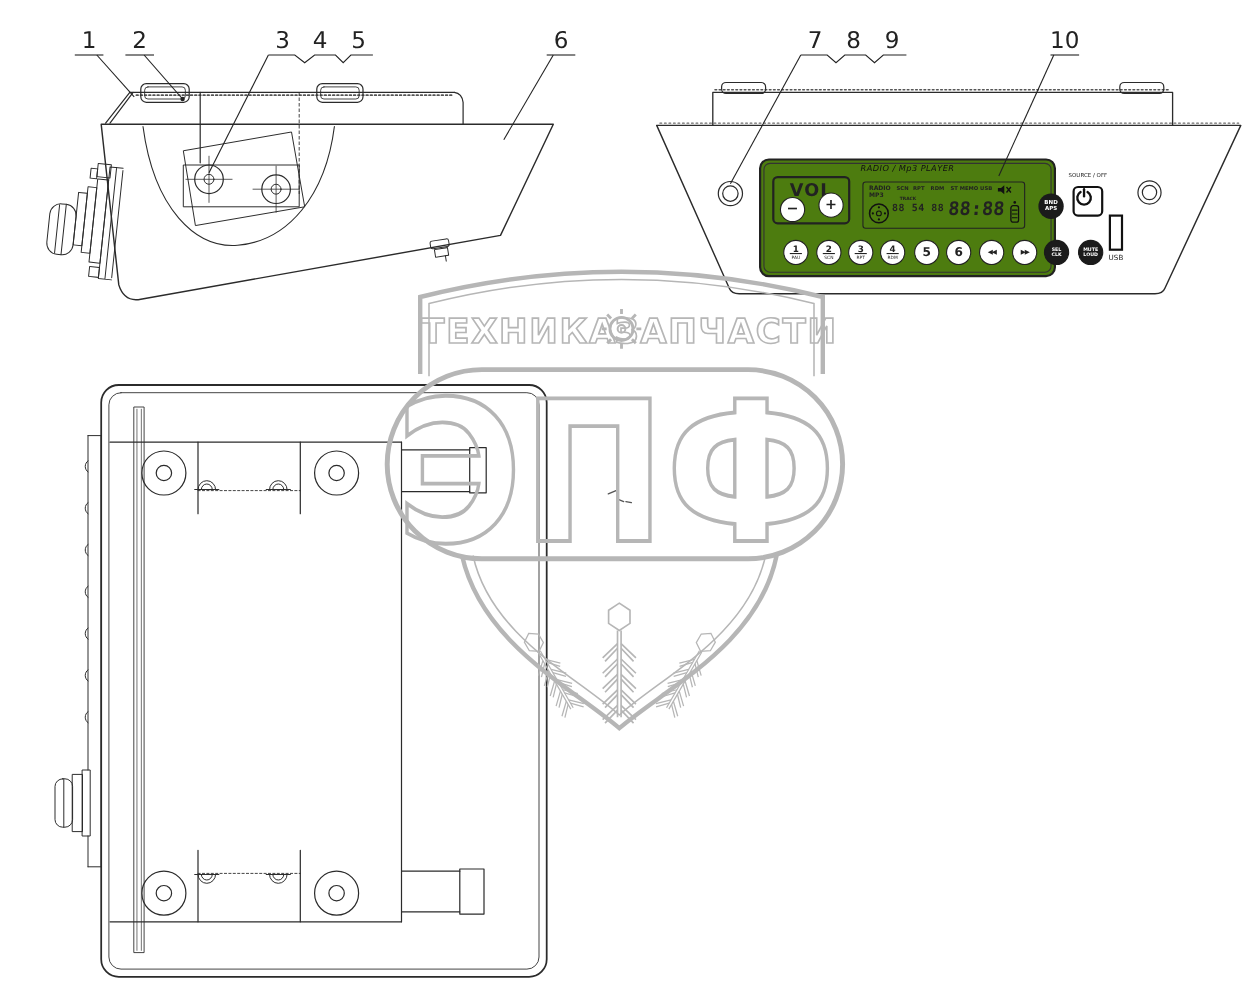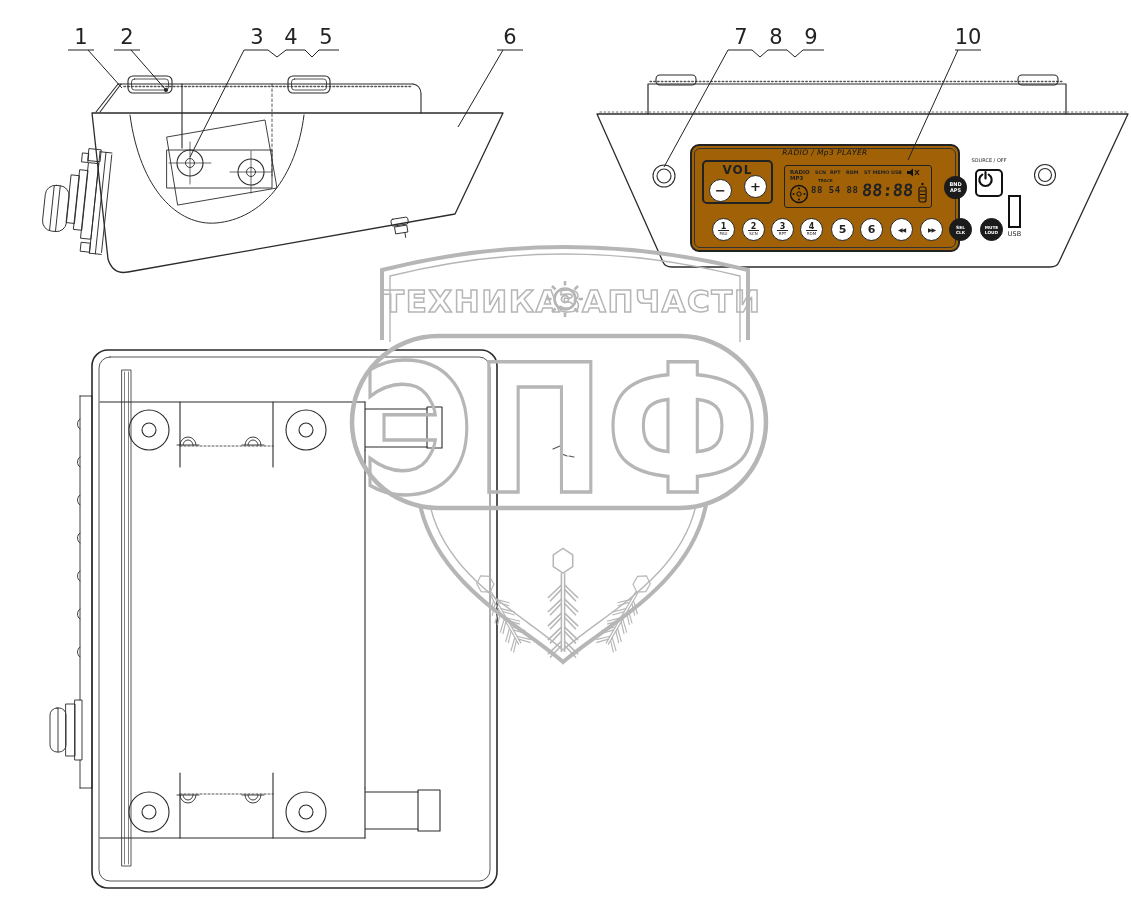--- a/index.html
+++ b/index.html
@@ -3,28 +3,28 @@
 <meta charset="utf-8">
 <style>
   html,body{margin:0;padding:0;background:#fff;}
   #canvas{position:relative;width:1131px;height:900px;background:#ffffff;overflow:hidden;
           font-family:"DejaVu Sans",sans-serif;color:#222;}
   #canvas svg{position:absolute;left:0;top:0;pointer-events:none;}
   #lineart{z-index:1;} #watermark{z-index:2;} #callouts{z-index:4;}
 
   
   .bezel{position:absolute;left:690px;top:144px;width:270px;height:108px;border:2px solid #222;
-         border-radius:9px;background:#a16207;z-index:3;box-sizing:border-box;}
+         border-radius:9px;background:#4d7c0f;z-index:3;box-sizing:border-box;}
   .bezel-in{position:absolute;inset:2px;border:1px solid #333;border-radius:6px;}
   .r-title{position:absolute;top:2px;left:0;right:0;text-align:center;
            font:italic 7.5px "DejaVu Sans",sans-serif;letter-spacing:.4px;color:#111;}
   .vol{position:absolute;left:10px;top:14px;width:71px;height:44px;border:2px solid #222;
        border-radius:5px;box-sizing:border-box;}
   .vol-label{position:absolute;top:1px;left:0;right:0;text-align:center;font-weight:bold;
-             font-size:12px;letter-spacing:1px;}
+             font-size:16px;letter-spacing:1px;}
   .circ{position:absolute;width:23px;height:23px;border:1.5px solid #222;border-radius:50%;
         display:flex;align-items:center;justify-content:center;font-weight:bold;font-size:13px;
         box-sizing:border-box;background:#fff;}
   .vol .minus{left:5px;top:17px;} .vol .plus{left:40px;top:13px;}
 
   .disp{position:absolute;left:92px;top:19px;width:148px;height:43px;border:1.5px solid #222;
         border-radius:3px;box-sizing:border-box;}
   .d-mode{position:absolute;left:5px;top:3px;font-size:5.5px;font-weight:bold;line-height:6px;}
   .d-flag{position:absolute;top:4px;font-size:4.8px;font-weight:bold;white-space:nowrap;}
   .f1{left:30px;} .f2{left:45px;} .f3{left:61px;} .f4{left:79px;} .f5{left:106px;}

